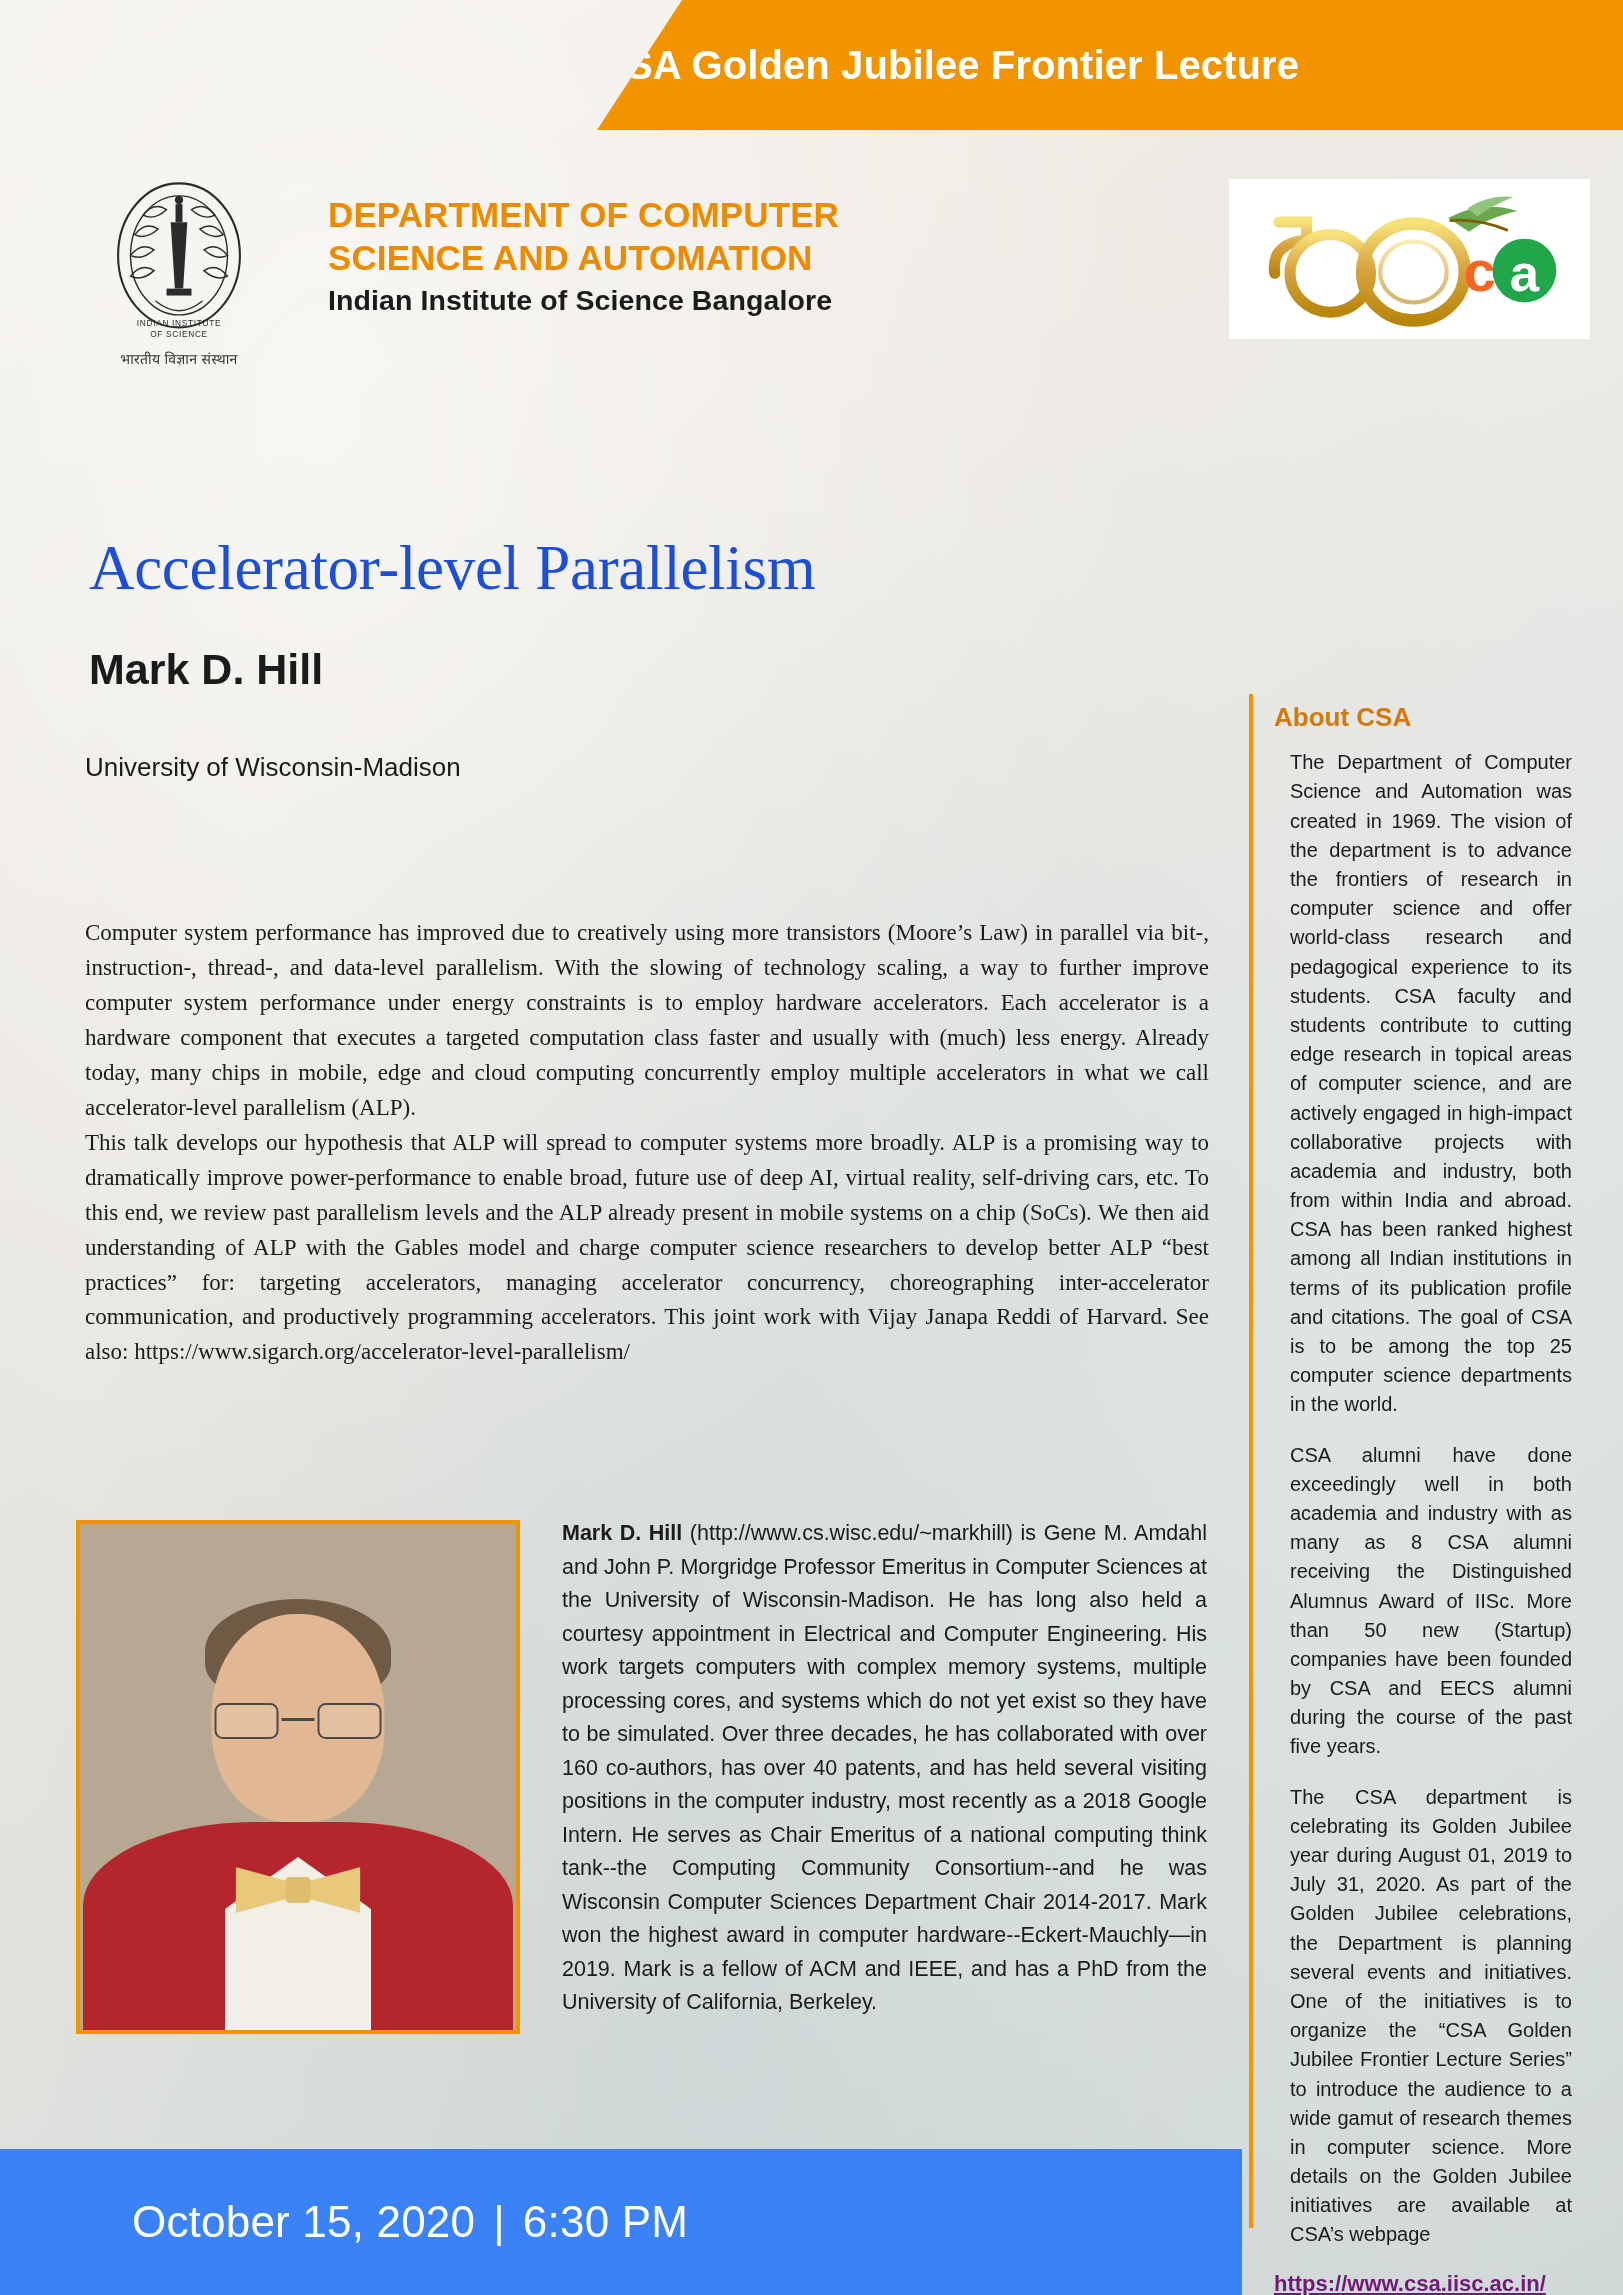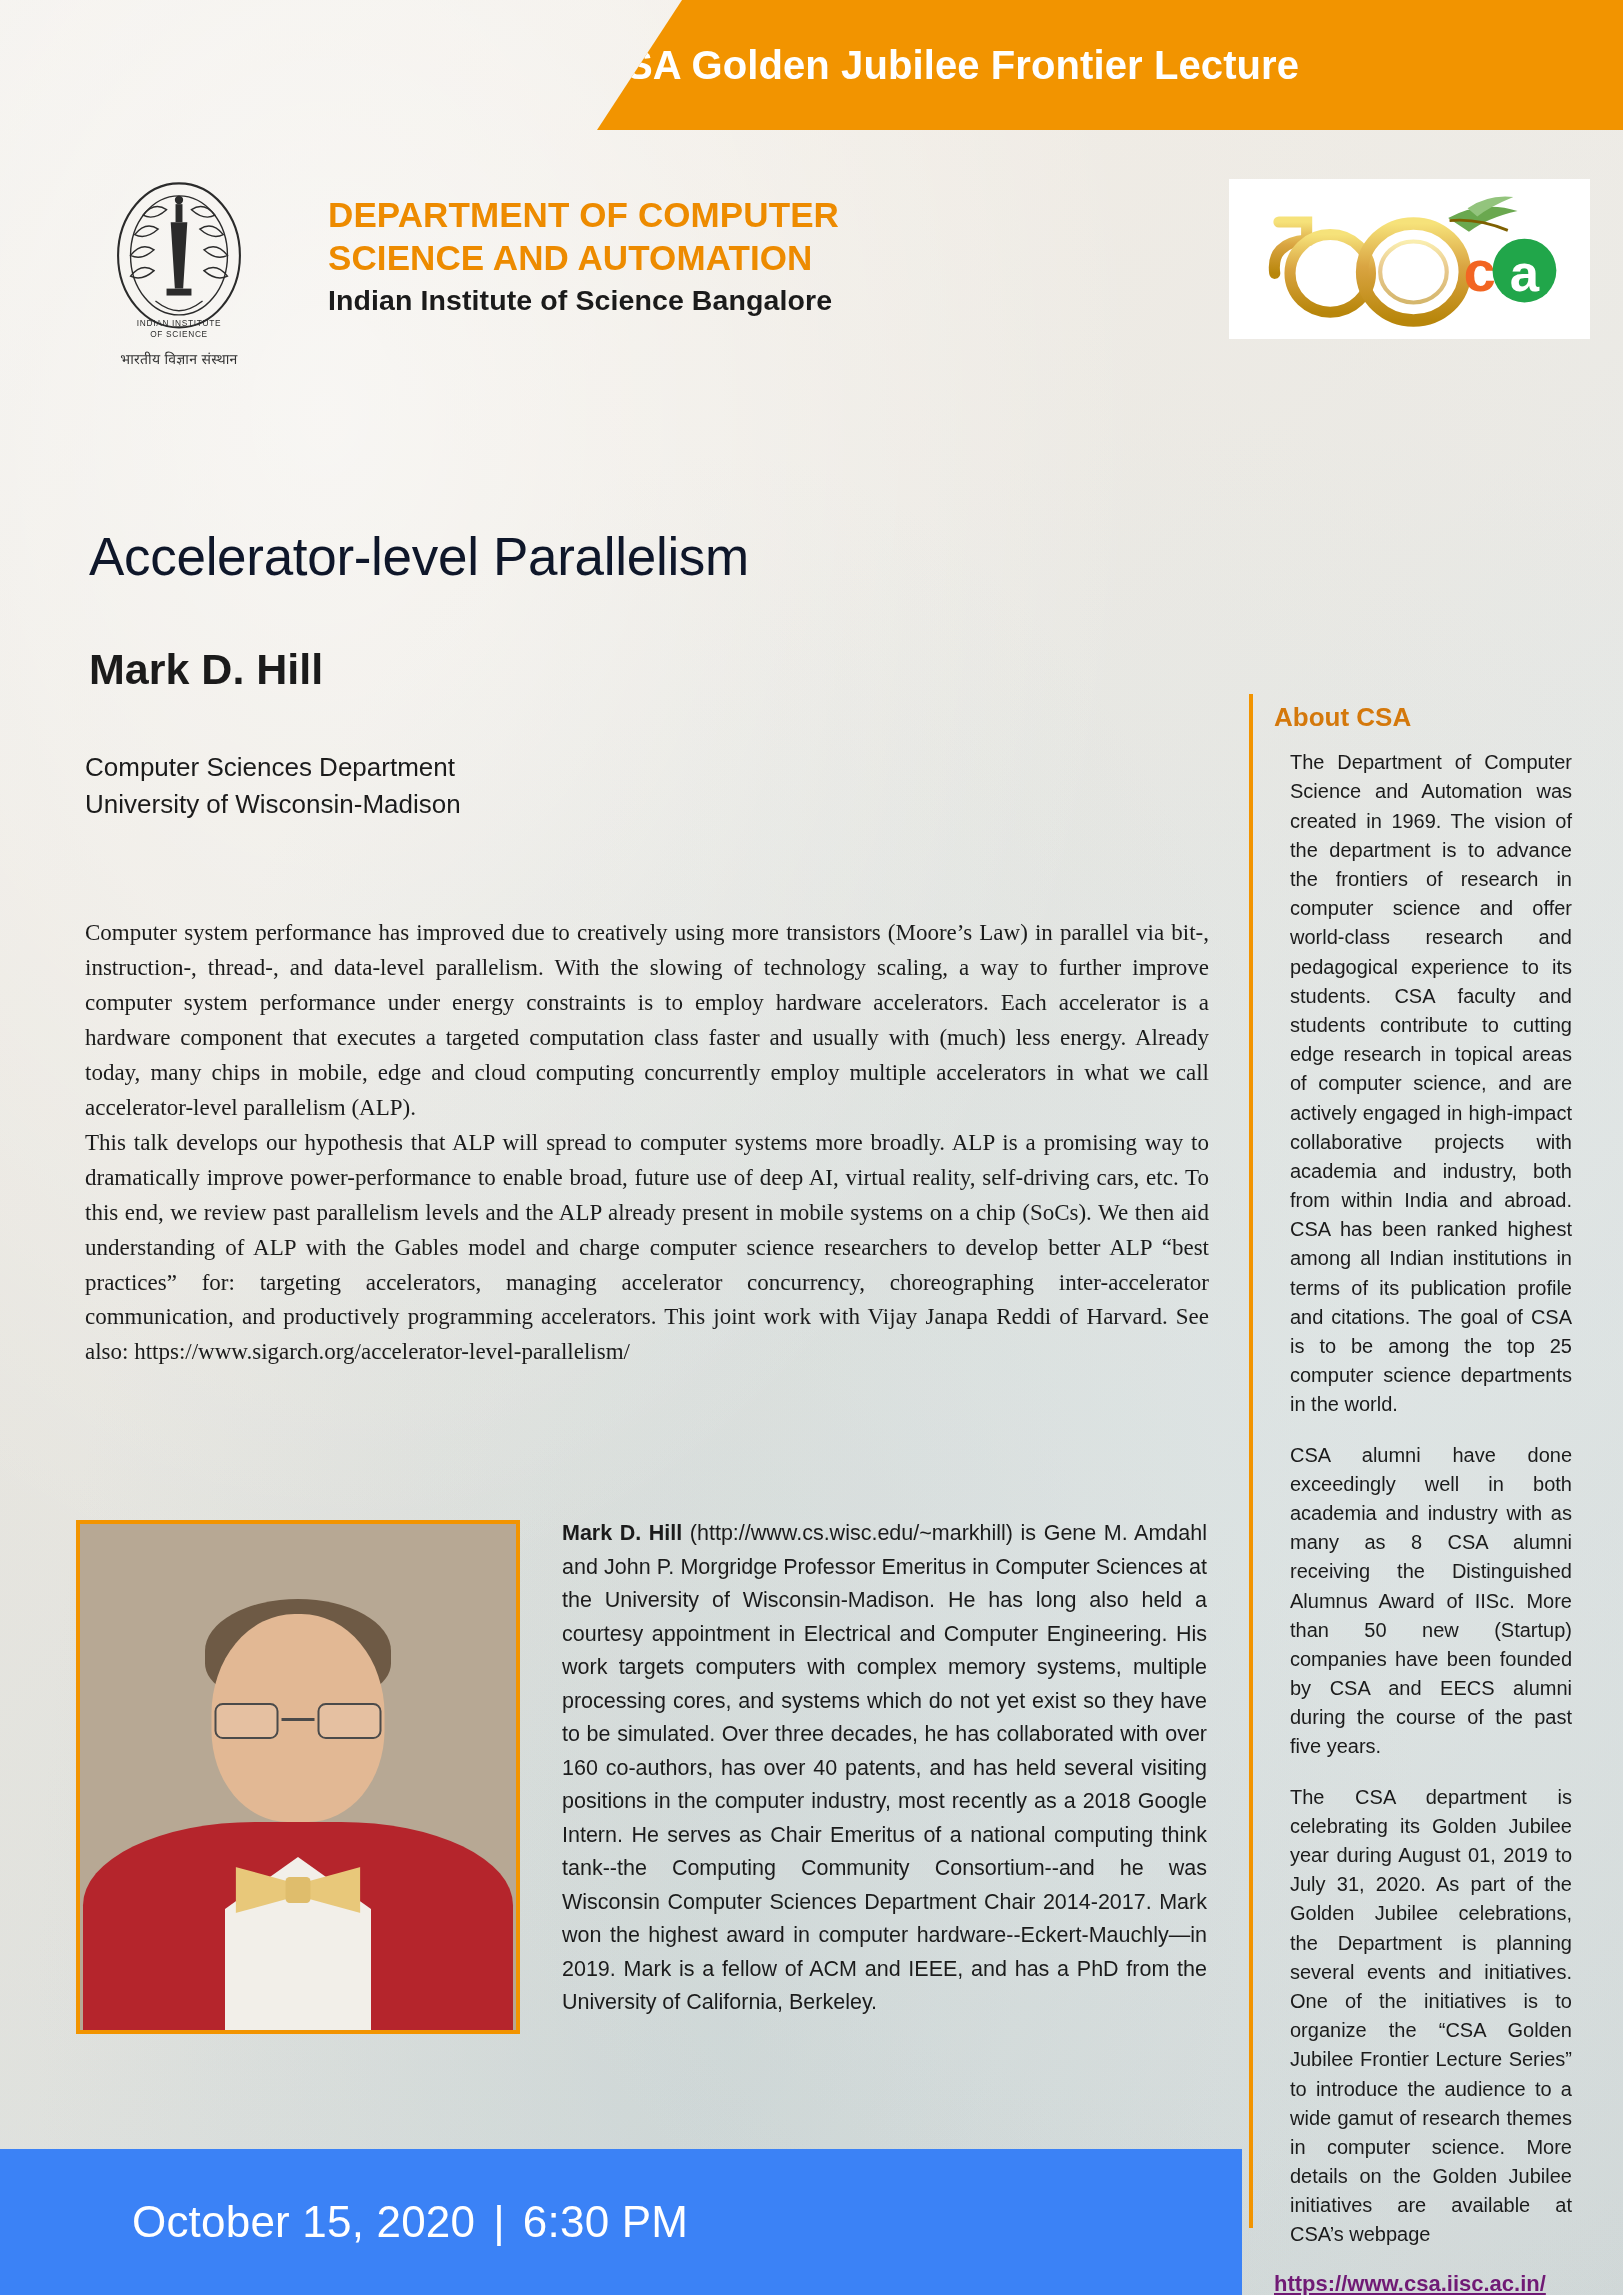--- a/index.html
+++ b/index.html
@@ -88,24 +88,25 @@
     display: flex;
     align-items: center;
     justify-content: center;
   }
 
   
   .main-title {
     position: absolute;
     left: 89px; top: 490px;
     width: 1416px;
-    color: #0f172a;
-    font-size: 53px;
+    color: #1d4ed8;
+    font-size: 63px;
     font-weight: 400;
     letter-spacing: -0.3px;
+    font-family: Liberation Serif, serif;
   }
 
   
   .speaker-name {
     position: absolute;
     left: 89px; top: 645px;
     font-size: 43px;
     font-weight: bold;
     color: #1b1b1b;
   }
@@ -342,21 +343,20 @@
     <text x="312" y="146" font-family="Liberation Sans, sans-serif" font-size="84" font-weight="bold" fill="#f26522">c</text>
     <circle cx="400" cy="116" r="46" fill="#21a64a"></circle>
     <text x="400" y="146" text-anchor="middle" font-family="Liberation Sans, sans-serif" font-size="76" font-weight="bold" fill="#ffffff">a</text>
   </svg>
 </div>
 
 <h1 class="main-title">Accelerator-level Parallelism</h1>
 
 <div class="speaker-name">Mark D. Hill</div>
 <div class="affil">
-  <div>Computer Sciences Department</div>
   <div>University of Wisconsin-Madison</div>
 </div>
 
 <div class="abstract">
   <p>Computer system performance has improved due to creatively using more transistors (Moore’s Law) in parallel via bit-, instruction-, thread-, and data-level parallelism. With the slowing of technology scaling, a way to further improve computer system performance under energy constraints is to employ hardware accelerators. Each accelerator is a hardware component that executes a targeted computation class faster and usually with (much) less energy. Already today, many chips in mobile, edge and cloud computing concurrently employ multiple accelerators in what we call accelerator-level parallelism (ALP).</p>
   <p>This talk develops our hypothesis that ALP will spread to computer systems more broadly. ALP is a promising way to dramatically improve power-performance to enable broad, future use of deep AI, virtual reality, self-driving cars, etc. To this end, we review past parallelism levels and the ALP already present in mobile systems on a chip (SoCs). We then aid understanding of ALP with the Gables model and charge computer science researchers to develop better ALP “best practices” for: targeting accelerators, managing accelerator concurrency, choreographing inter-accelerator communication, and productively programming accelerators. This joint work with Vijay Janapa Reddi of Harvard. See also: https://www.sigarch.org/accelerator-level-parallelism/</p>
 </div>
 
 <div class="photo-frame">
   <div class="photo-inner">

